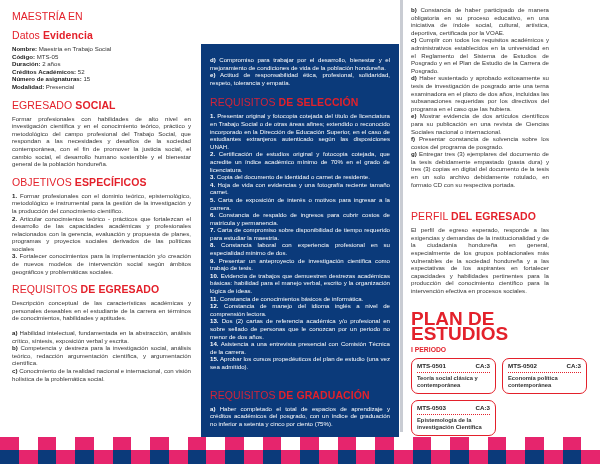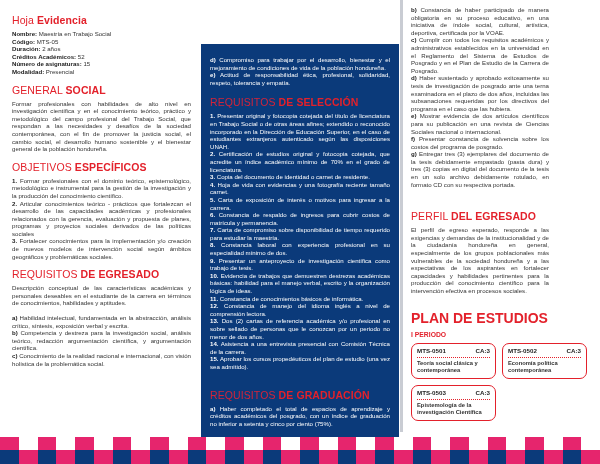--- a/index.html
+++ b/index.html
@@ -22,50 +22,51 @@
   .h2 .bold { font-weight: bold; }
   .h2.first { margin-top: 7px; }
   .col-mid .h2 { color: #e3212b; }
   .col-mid .h2 .light { color: #d2243a; }
 
   .dl { font-size: 6.1px; line-height: 7.6px; }
   .dl b { color: #222; }
 
   .gap { height: 7px; }
 
-  .plan-title { color: #e3212b; font-weight: bold; font-size: 14px; line-height: 15px; margin-top: 16px; }
+  .plan-title { color: #e3212b; font-weight: bold; font-size: 19px; line-height: 15px; margin-top: 16px; }
   .plan-period { color: #e3212b; font-weight: bold; font-size: 6.8px; margin-top: 5px; }
   .course-grid { position: relative; margin-top: 5px; height: 80px; }
   .course { position: absolute; width: 85px; height: 36px; border: 1.6px solid #e3212b; border-radius: 7px; padding: 3px 5px; }
   .course .hd { display: flex; justify-content: space-between; font-size: 6.2px; font-weight: bold; color: #222; padding-bottom: 3px; border-bottom: 1.3px dotted #e3212b; }
   .course .nm { font-size: 5.8px; font-weight: bold; color: #333; line-height: 7px; margin-top: 2px; }
 
   .checker { position: absolute; left: 0; top: 437px; width: 600px; height: 27px; }
   .checker .row { position: absolute; left: 0; width: 600px; height: 13px; display: flex; }
   .checker .row.r2 { top: 13px; height: 14px; }
   .checker .sq { width: 18.75px; flex: 0 0 18.75px; height: 100%; }
 </style>
 </head>
 <body>
 
 <div class="col col-left">
   <div class="h-main">
+    <div>MAESTRÍA EN</div>
   </div>
 
-  <div class="h2 first"><span>Hoja </span><span class="bold">Evidencia</span></div>
+  <div class="h2 first"><span>Datos </span><span class="bold">Evidencia</span></div>
   <div class="dl">
     <div><b>Nombre:</b><span> Maestría en Trabajo Social</span></div>
     <div><b>Código:</b><span> MTS-05</span></div>
     <div><b>Duración:</b><span> 2 años</span></div>
     <div><b>Créditos Académicos:</b><span> 52</span></div>
     <div><b>Número de asignaturas:</b><span> 15</span></div>
     <div><b>Modalidad:</b><span> Presencial</span></div>
   </div>
 
-  <div class="h2"><span>GENERAL </span><span class="bold">SOCIAL</span></div>
+  <div class="h2"><span>EGRESADO </span><span class="bold">SOCIAL</span></div>
   <p class="t">Formar profesionales con habilidades de alto nivel en investigación científica y en el conocimiento teórico, práctico y metodológico del campo profesional del Trabajo Social, que respondan a las necesidades y desafíos de la sociedad contemporánea, con el fin de promover la justicia social, el cambio social, el desarrollo humano sostenible y el bienestar general de la población hondureña.</p>
 
   <div class="h2"><span>OBJETIVOS </span><span class="bold">ESPECÍFICOS</span></div>
   <p class="t"><b>1.</b><span> Formar profesionales con el dominio teórico, epistemológico, metodológico e instrumental para la gestión de la investigación y la producción del conocimiento científico.</span></p>
   <p class="t"><b>2.</b><span> Articular conocimientos teórico - prácticos que fortalezcan el desarrollo de las capacidades académicas y profesionales relacionados con la gerencia, evaluación y propuesta de planes, programas y proyectos sociales derivados de las políticas sociales</span></p>
   <p class="t"><b>3.</b><span> Fortalecer conocimientos para la implementación y/o creación de nuevos modelos de intervención social según ámbitos geográficos y problemáticas sociales.</span></p>
 
   <div class="h2"><span>REQUISITOS </span><span class="bold">DE EGRESADO</span></div>
   <p class="t">Descripción conceptual de las características académicas y personales deseables en el estudiante de la carrera en términos de conocimientos, habilidades y aptitudes.</p>
   <div class="gap"></div>

